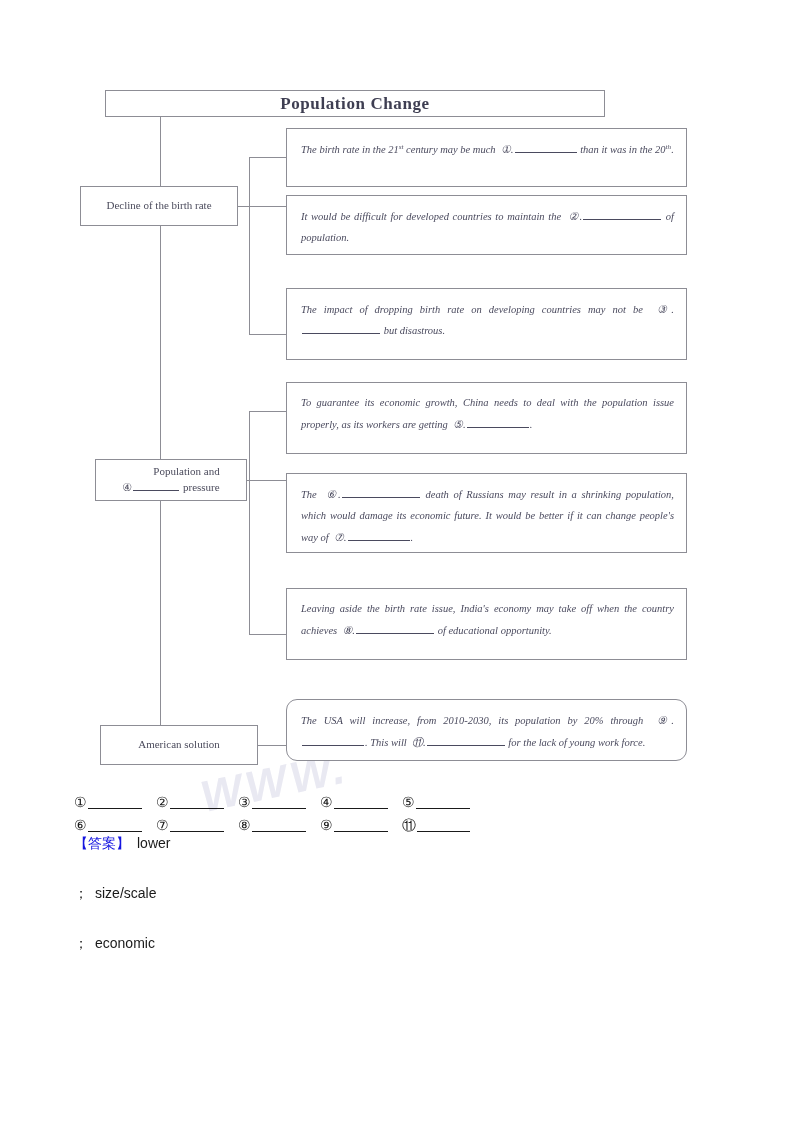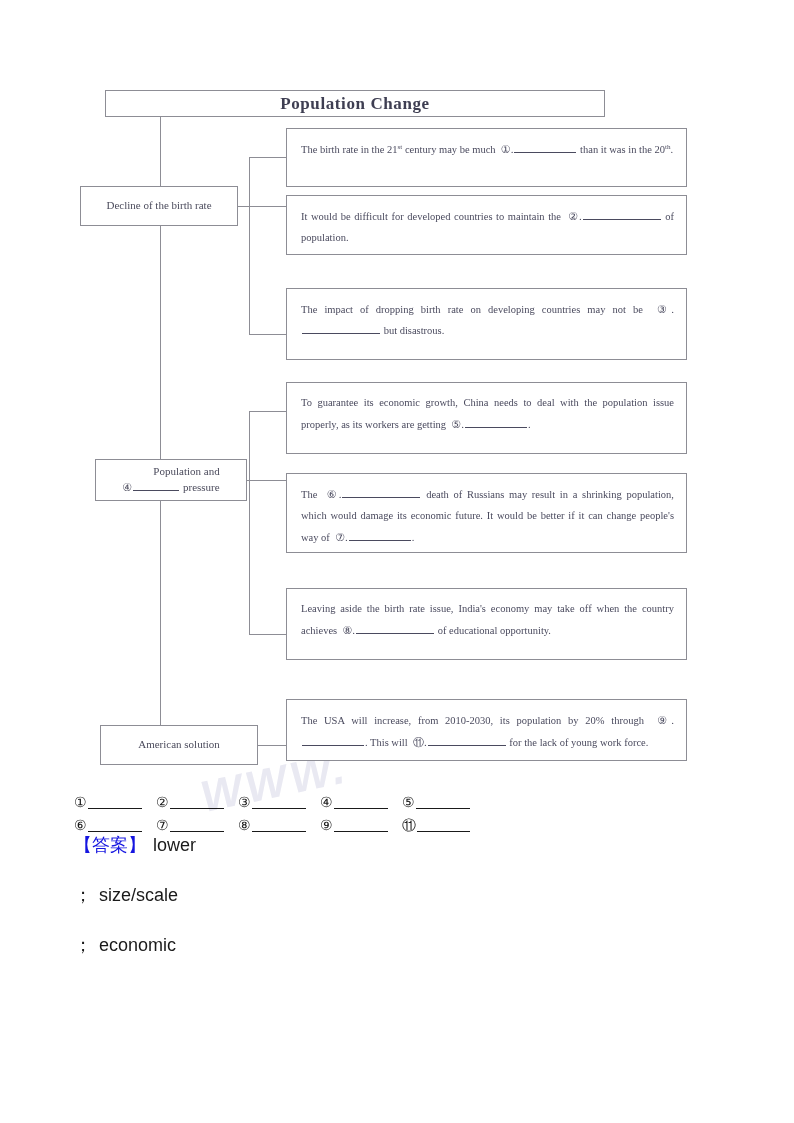--- a/index.html
+++ b/index.html
@@ -85,28 +85,29 @@
   
   .det-box {
     left: 286px;
     width: 401px;
     padding: 9px 12px 9px 14px;
     font-size: 10.5px;
     line-height: 2.0;
     color: #4a4a5e;
     text-align: justify;
     text-justify: inter-word;
+    font-style: italic;
   }
   .d1 { top: 128px;  height: 59px; }
   .d2 { top: 195px;  height: 60px; }
   .d3 { top: 288px;  height: 72px; }
   .d4 { top: 382px;  height: 72px; }
   .d5 { top: 473px;  height: 80px; }
   .d6 { top: 588px;  height: 72px; }
-  .d7 { top: 699px;  height: 62px; }
+  .d7 { top: 699px;  height: 62px; border-radius: 11px; }
 
   
   .ln {
     position: absolute;
     background: #8d8d95;
   }
   .ln-v { width: 1px; }
   .ln-h { height: 1px; }
 
   
@@ -159,21 +160,21 @@
 
   
   .answers {
     position: absolute;
     left: 74px;
     top: 836px;
     width: 600px;
     font-family: "Liberation Sans", sans-serif;
   }
   .ans-line {
-    font-size: 18px;
+    font-size: 14px;
     color: #1a1a1a;
     height: 50px;
     line-height: 1.1;
     white-space: nowrap;
   }
   .ans-label {
     color: #1515e0;
     font-weight: normal;
     margin-right: 7px;
   }

